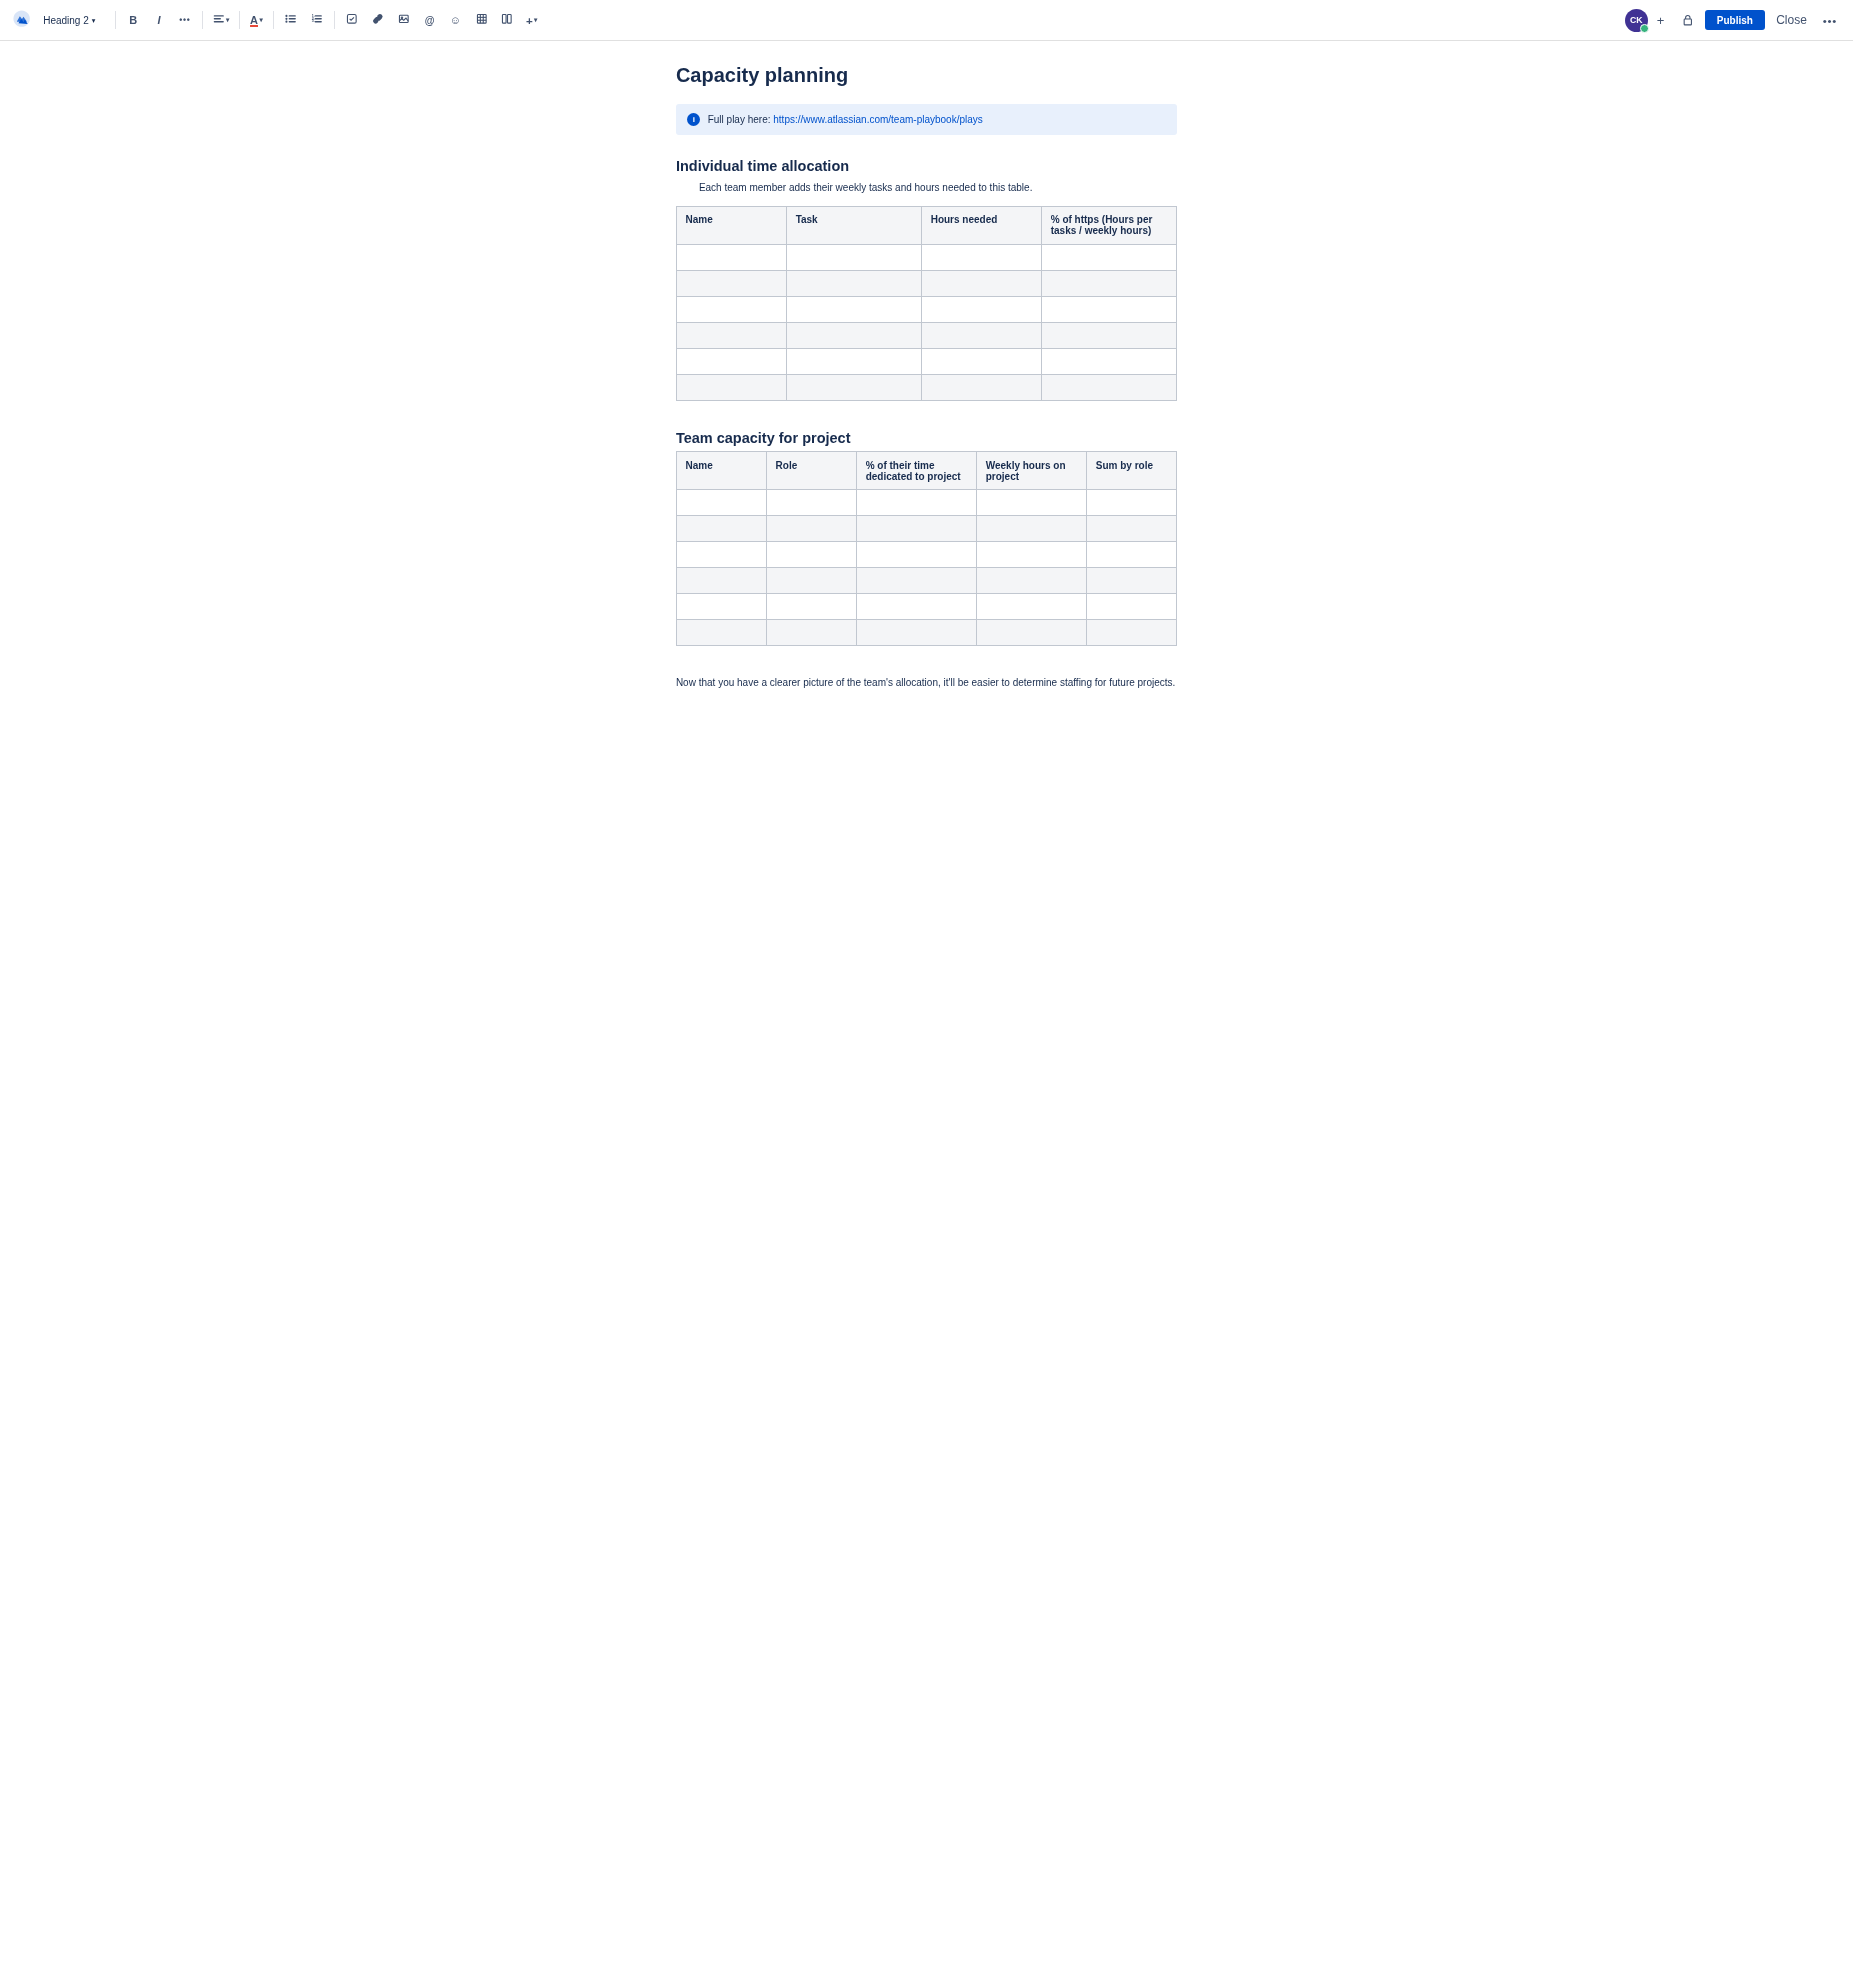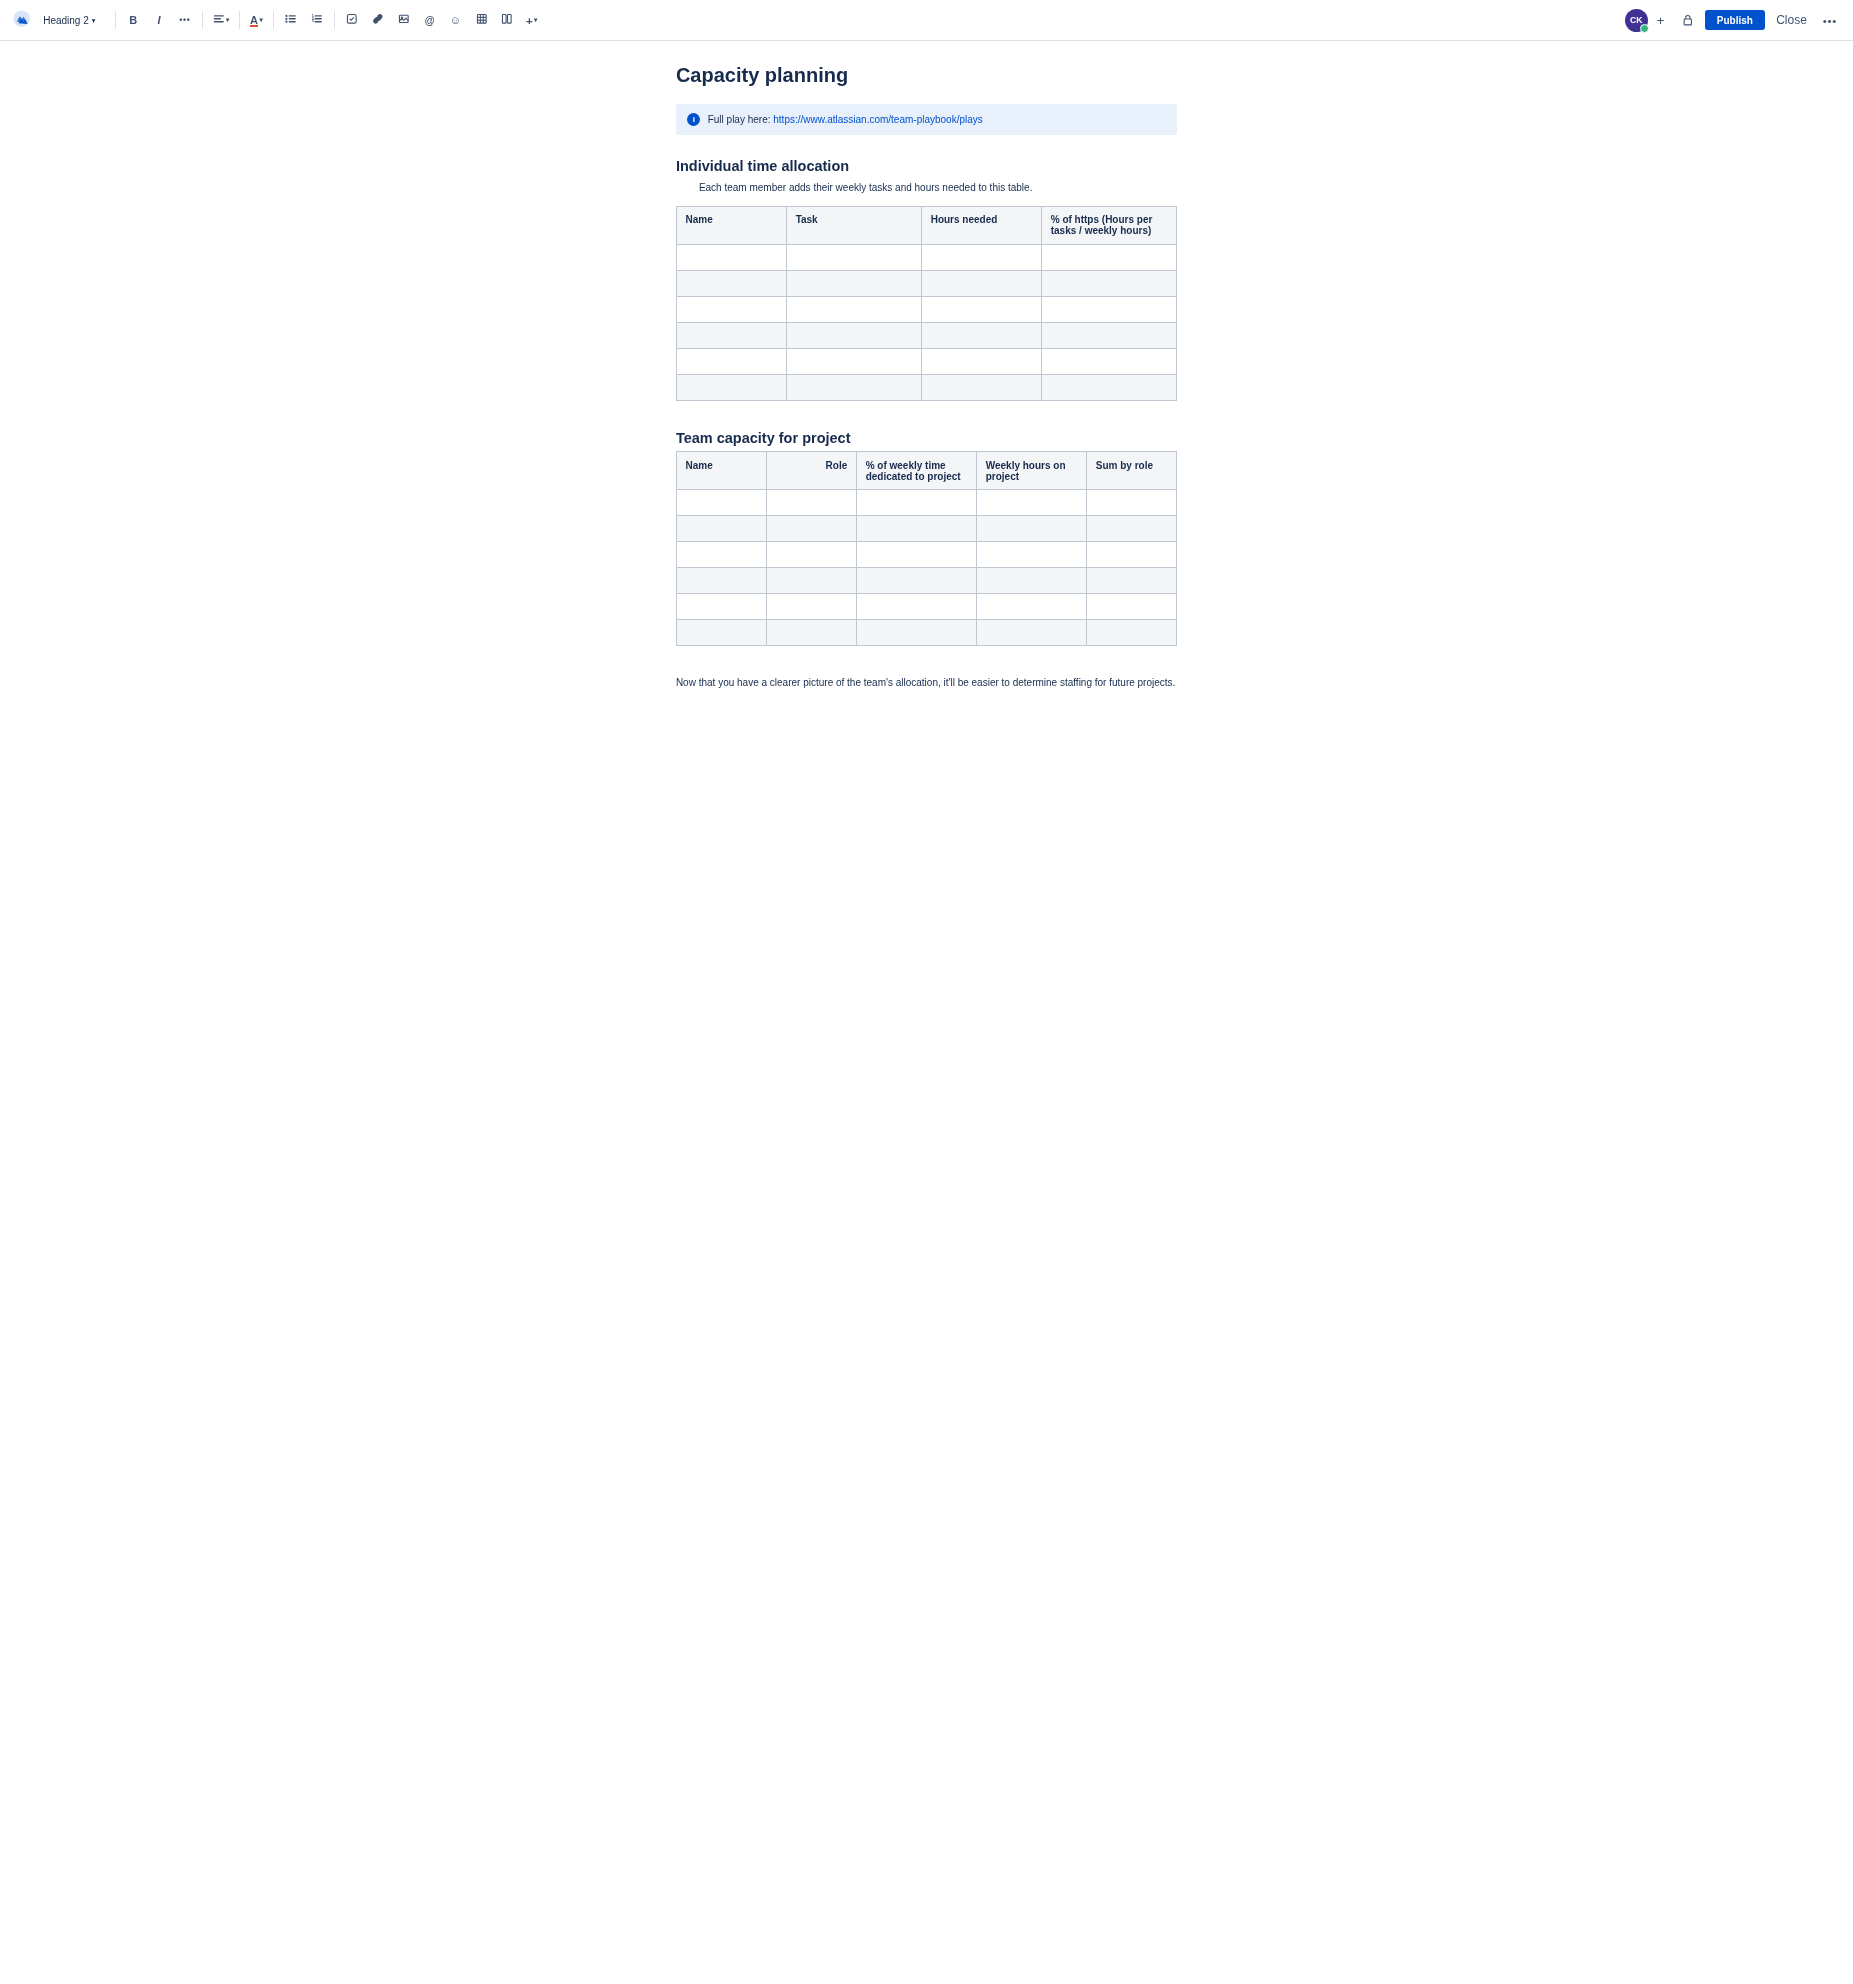--- a/index.html
+++ b/index.html
@@ -475,22 +475,22 @@
     </table>
   </div>
 
   <div>
     <h2 class="section-title">Team capacity for project</h2>
 
     <table class="data-table">
       <thead>
         <tr>
           <th style="width:18%;">Name</th>
-          <th style="width:18%;text-align:right;">Role</th>
-          <th style="width:24%;">% of weekly time dedicated to project</th>
+          <th style="width:18%;">Role</th>
+          <th style="width:24%;">% of their time dedicated to project</th>
           <th style="width:22%;">Weekly hours on project</th>
           <th style="width:18%;">Sum by role</th>
         </tr>
       </thead>
       <tbody id="table2-body">
       <tr>
             <td></td>
             <td></td>
             <td></td>
             <td></td>

